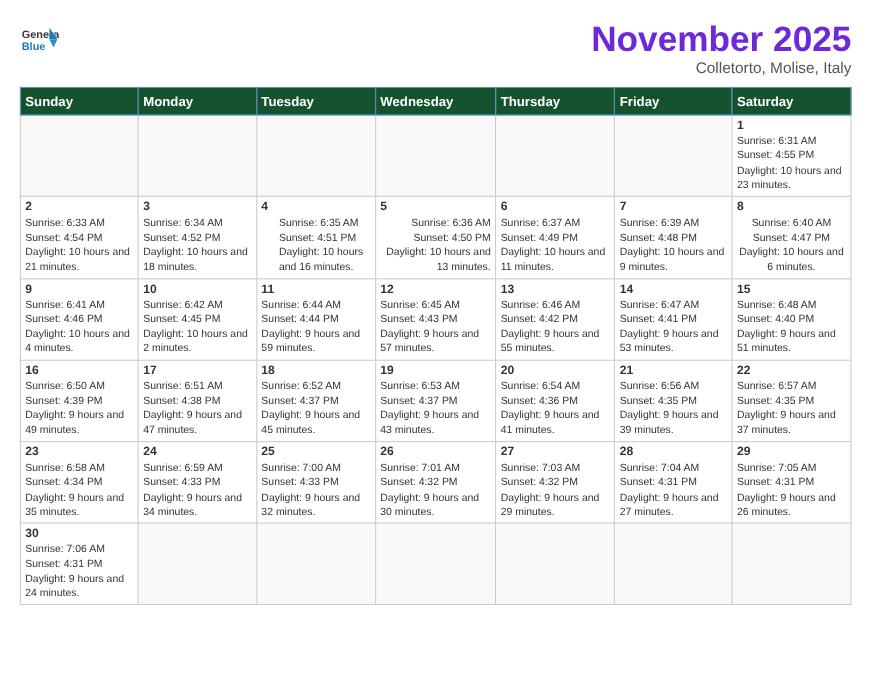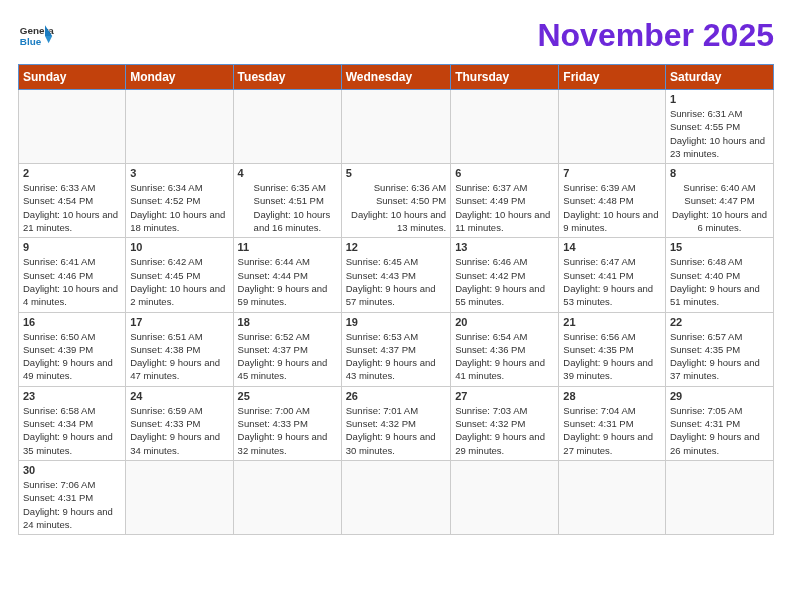--- a/index.html
+++ b/index.html
@@ -43,21 +43,21 @@
     .subtitle {
       font-size: 14px;
       color: #555;
     }
     .calendar {
       width: 100%;
       border-collapse: collapse;
       border: 1px solid #ccc;
     }
     .calendar th {
-      background: #c2410c;
+      background: #14532d;
       color: #fff;
       font-size: 12px;
       font-weight: bold;
       padding: 5px 4px;
       text-align: left;
       border: 1px solid #5a8fd0;
     }
     .calendar td {
       border: 1px solid #ccc;
       vertical-align: top;
@@ -94,20 +94,21 @@
     <div class="logo">
       <svg class="logo-icon" viewBox="0 0 40 40">
         <text x="2" y="18" font-size="11" font-weight="bold" fill="#333">General</text>
         <text x="2" y="30" font-size="11" font-weight="bold" fill="#1a7cc1">Blue</text>
         <polygon points="30,8 38,20 30,20" fill="#1a7cc1"></polygon>
         <polygon points="30,20 38,20 34,28" fill="#2b8fd0"></polygon>
       </svg>
     </div>
     <div class="title-block">
       <div class="month-title">November 2025</div>
+      <div class="subtitle">Colletorto, Molise, Italy</div>
     </div>
   </div>
 
   <table class="calendar">
     <thead>
       <tr>
       <th>Sunday</th>
           <th>Monday</th>
           <th>Tuesday</th>
           <th>Wednesday</th>

